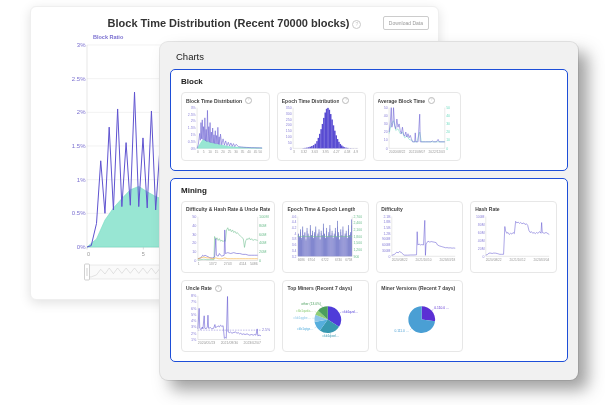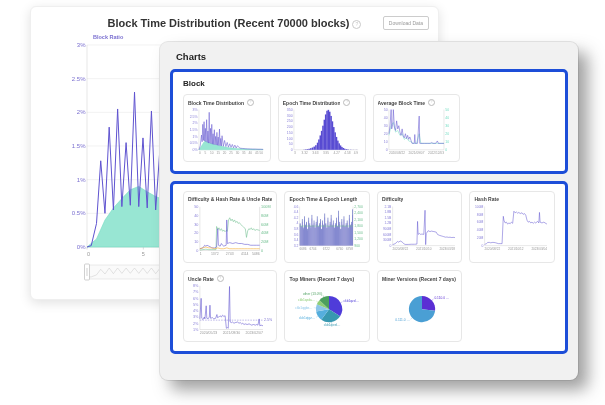--- a/index.html
+++ b/index.html
@@ -13,22 +13,22 @@
   .bg-info{display:inline-block;width:7px;height:7px;border:1px solid #c9c9c9;border-radius:50%;
            color:#c9c9c9;font-size:5px;line-height:7px;vertical-align:middle;margin-left:3px;font-weight:400;}
   .dl-btn{position:absolute;top:9px;right:9px;font-size:5px;color:#999;background:#fff;
           border:1px solid #ccc;border-radius:2px;padding:3px 5px;cursor:pointer;
           font-family:"Liberation Sans",sans-serif;}
   .series-label{position:absolute;top:27px;left:62px;font-size:5.5px;font-weight:700;color:#7a6fd0;}
   .big-chart{position:absolute;left:12px;top:34px;width:388px;height:256px;}
   
   .fg-card{position:absolute;left:160px;top:42px;width:418px;height:338px;background:#f1f1f1;
            border-radius:8px;box-shadow:10px 10px 16px rgba(70,70,70,0.5),0 0 0 1px #e6e6e6;}
-  .fg-header{padding:9px 16px 7px;font-size:9.5px;font-weight:700;color:#222;}
-  .panel{background:#fff;border:3px solid #1d4ed8;border-radius:5px;margin:0 10px 7px;
+  .fg-header{padding:9px 16px 7px;font-size:9.5px;font-weight:400;color:#222;}
+  .panel{background:#fff;border:1px solid #1d4ed8;border-radius:5px;margin:0 10px 7px;
          padding:7px 10px 9px;}
   .panel h3{font-size:8px;margin:0 0 6px;color:#222;font-weight:700;}
   .grid{display:grid;grid-template-columns:repeat(4,1fr);gap:7px;}
   .mini-card{border:1px solid #e7e7e7;border-radius:4px;padding:3px 4px 1px;background:#fff;cursor:pointer;}
   .mini-title{font-size:5px;font-weight:700;color:#444;display:flex;gap:3px;align-items:center;height:9px;}
   .mini-title span{white-space:nowrap;overflow:hidden;}
   .info-dot{flex:0 0 auto;width:5px;height:5px;border:1px solid #bbb;border-radius:50%;color:#bbb;
             font-size:3.5px;line-height:5px;text-align:center;font-weight:400;}
   svg text{font-family:"Liberation Sans",sans-serif;}
 </style>
@@ -222,20 +222,21 @@
                   </g>
                   <g>
                     <polyline points="12.50,32.44 15.02,21.40 17.54,17.72 20.06,28.76 22.58,26.92 25.10,32.44 27.62,30.60 30.14,37.04 32.66,35.20 35.18,38.88 37.70,39.80 40.22,41.64 44.00,41.64 47.15,30.60 49.04,41.64 53.45,41.64 59.75,41.64 66.05,41.64 75.50,41.64" fill="none" stroke="#74dcc3" stroke-width="0.6" stroke-linejoin="round"></polyline>
                     <polyline points="12.50,30.60 13.76,21.40 15.02,3.00 15.65,25.08 16.91,19.56 17.54,3.00 18.80,23.24 20.06,26.92 21.32,15.88 22.58,25.08 23.84,21.40 25.10,28.76 26.36,32.44 27.62,25.08 28.88,33.36 30.14,35.20 31.40,30.60 32.66,36.12 33.92,32.44 35.18,37.04 36.44,34.28 37.70,37.96 38.96,41.64 40.22,41.64 41.48,41.64 42.11,31.52 42.74,41.64 45.26,41.64 47.15,10.36 47.78,41.64 50.30,41.64 53.45,41.64 56.60,41.64 59.75,41.64 61.64,40.72 62.90,41.64 66.05,41.64 67.94,38.88 69.20,41.64 72.35,41.64 75.50,41.64" fill="none" stroke="#5f53d0" stroke-width="0.6" stroke-linejoin="round"></polyline>
                   </g>
                 </svg></div>
             </div>
           </div>
         </div>
         <div class="panel">
+          <h3>Mining</h3>
           <div class="grid">
             <div class="mini-card">
               <div class="mini-title">
                 <span>Difficulty &amp; Hash Rate &amp; Uncle Rate</span>
               </div>
               <div><svg viewBox="0 0 89 56" width="100%">
                   <g>
                     <text x="11" y="4.4" font-size="4" fill="#8a80d8" text-anchor="end">50</text>
                     <text x="11" y="13.6" font-size="4" fill="#8a80d8" text-anchor="end">40</text>
                     <text x="11" y="22.799999999999997" font-size="4" fill="#8a80d8" text-anchor="end">30</text>

